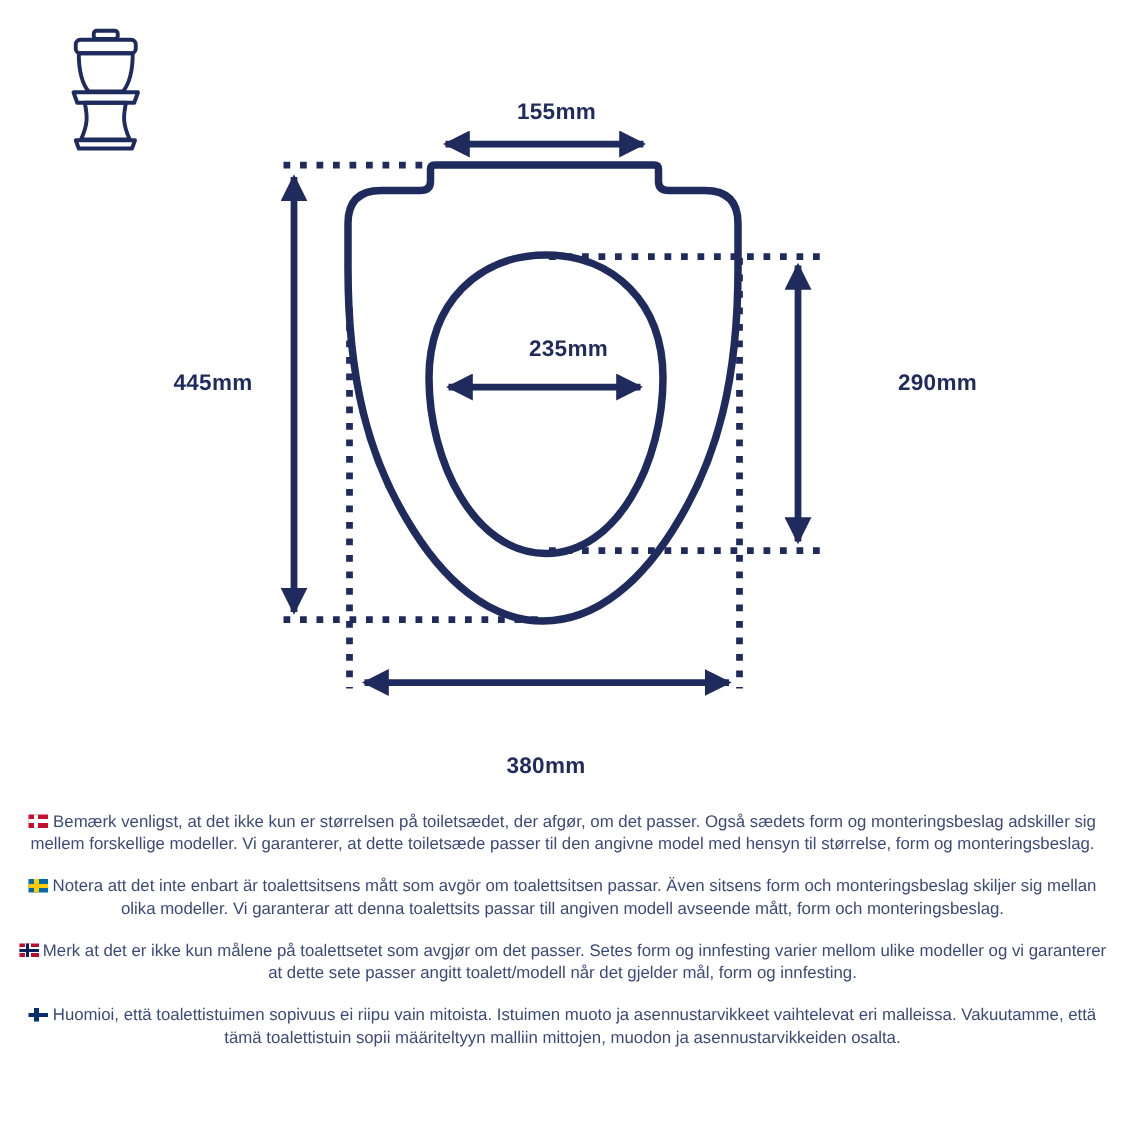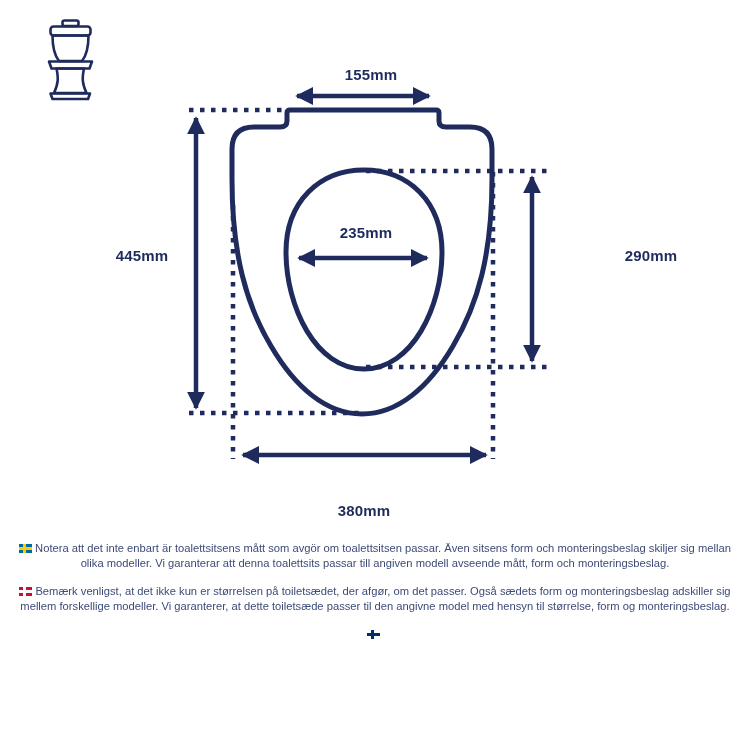--- a/index.html
+++ b/index.html
@@ -93,23 +93,24 @@
       <line x1="297" y1="96" x2="429" y2="96" marker-start="url(#ah)" marker-end="url(#ah)"></line>
       <line x1="299" y1="258" x2="427" y2="258" marker-start="url(#ah)" marker-end="url(#ah)"></line>
       <line x1="196" y1="118" x2="196" y2="408" marker-start="url(#ah)" marker-end="url(#ah)"></line>
       <line x1="532" y1="177" x2="532" y2="361" marker-start="url(#ah)" marker-end="url(#ah)"></line>
       <line x1="243" y1="455" x2="486" y2="455" marker-start="url(#ah)" marker-end="url(#ah)"></line>
     </g>
   </svg>
 
   <div class="dim-label" style="left:316px;top:66px;">155mm</div>
   <div class="dim-label" style="left:87px;top:247px;text-align:center;">445mm</div>
-  <div class="dim-label" style="left:311px;top:224px;">235mm</div>
-  <div class="dim-label" style="left:560px;top:247px;padding-left:36px;">290mm</div>
+  <div class="dim-label" style="left:324px;top:224px;">235mm</div>
+  <div class="dim-label" style="left:534px;top:247px;padding-left:36px;">290mm</div>
   <div class="dim-label" style="left:309px;top:502px;">380mm</div>
 
   <div id="notes">
+    <p class="note"><span class="flag flag-dk"></span><span>Bemærk venligst, at det ikke kun er størrelsen på toiletsædet, der afgør, om det passer. Også sædets form og monteringsbeslag adskiller sig mellem forskellige modeller. Vi garanterer, at dette toiletsæde passer til den angivne model med hensyn til størrelse, form og monteringsbeslag.</span></p>
     <p class="note"><span class="flag flag-se"></span><span>Notera att det inte enbart är toalettsitsens mått som avgör om toalettsitsen passar. Även sitsens form och monteringsbeslag skiljer sig mellan olika modeller. Vi garanterar att denna toalettsits passar till angiven modell avseende mått, form och monteringsbeslag.</span></p>
-    <p class="note"><span class="flag flag-dk"></span><span>Bemærk venligst, at det ikke kun er størrelsen på toiletsædet, der afgør, om det passer. Også sædets form og monteringsbeslag adskiller sig mellem forskellige modeller. Vi garanterer, at dette toiletsæde passer til den angivne model med hensyn til størrelse, form og monteringsbeslag.</span></p>
-    <p class="note"><span class="flag flag-fi"></span></p>
+    <p class="note"><span class="flag flag-no"></span><span>Merk at det er ikke kun målene på toalettsetet som avgjør om det passer. Setes form og innfesting varier mellom ulike modeller og vi garanterer at dette sete passer angitt toalett/modell når det gjelder mål, form og innfesting.</span></p>
+    <p class="note"><span class="flag flag-fi"></span><span>Huomioi, että toalettistuimen sopivuus ei riipu vain mitoista. Istuimen muoto ja asennustarvikkeet vaihtelevat eri malleissa. Vakuutamme, että tämä toalettistuin sopii määriteltyyn malliin mittojen, muodon ja asennustarvikkeiden osalta.</span></p>
   </div>
 
 </div>
 
 </body></html>

